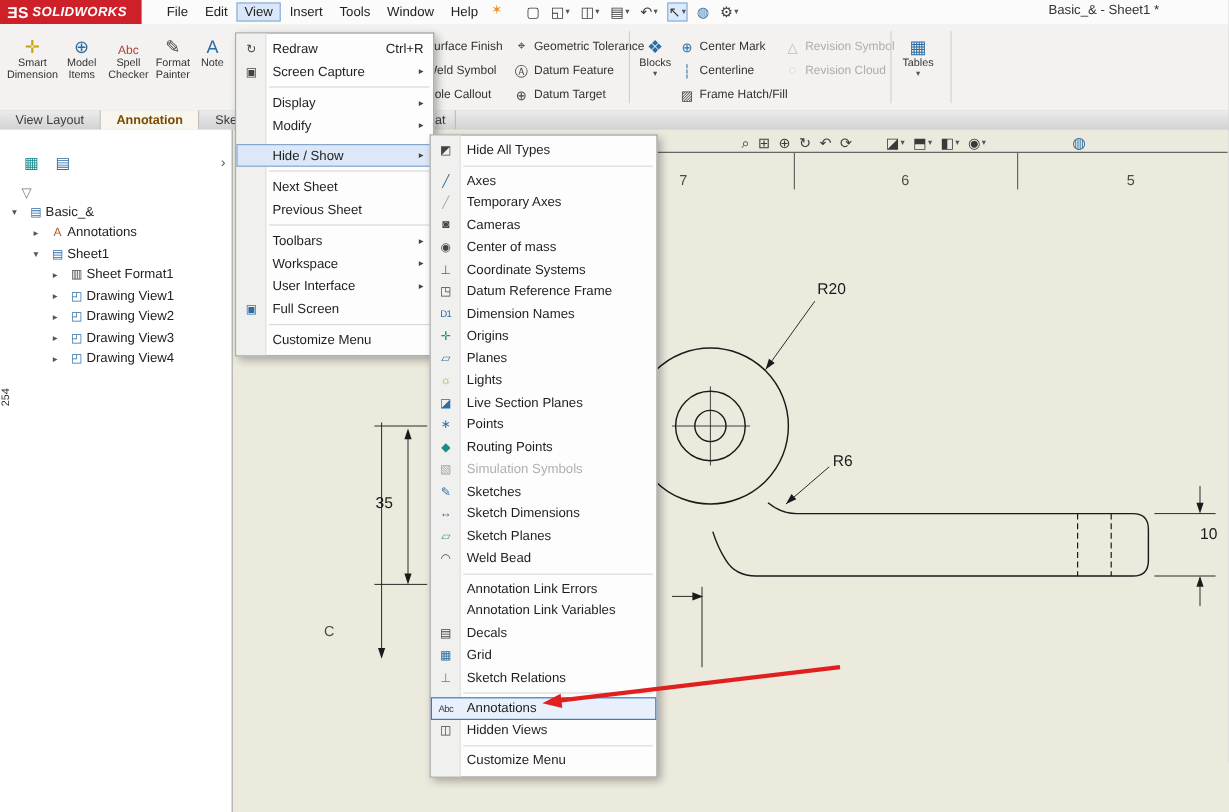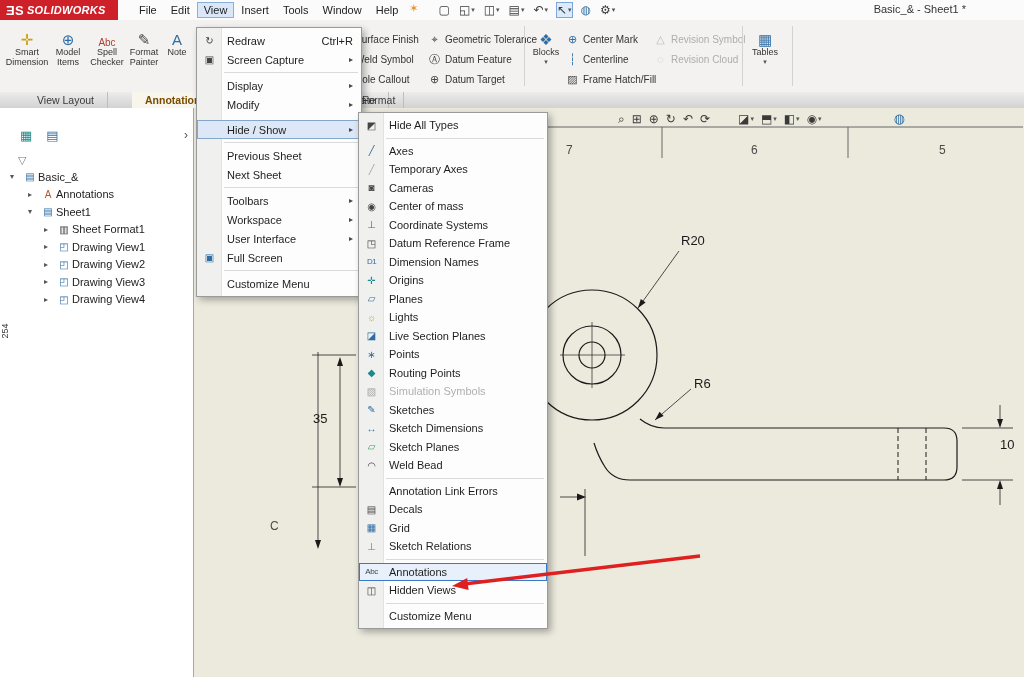--- a/index.html
+++ b/index.html
@@ -27,21 +27,21 @@
   .rsm{position:absolute;height:18px;display:flex;align-items:center;gap:4px;font-size:10px;color:#333;white-space:nowrap;}
   .rsm .gi{font-size:11px;width:13px;text-align:center;}
   .rsm.dis{color:#adadad;}
   .rsm.dis .gi{color:#bbb!important;}
   .vsep{position:absolute;top:6px;bottom:6px;width:1px;background:#d2d2d2;}
   .g-blue{color:#2e6da4;}.g-teal{color:#1b8a8a;}.g-yellow{color:#c8a012;}
   .g-dark{color:#444;}.g-green{color:#3a9a5c;}.g-gray{color:#a6a6a6;}.g-red{color:#b04030;}
   
   #tabbar{position:absolute;top:92px;left:0;right:0;height:16px;
           background:linear-gradient(#ececec,#d2d2d2);border-bottom:1px solid #b5b5b5;display:flex;font-size:10.5px;}
-  .tab{height:16px;display:flex;align-items:center;padding:0 13px;color:#3a3a3a;border-right:1px solid #bdbdbd;cursor:default;white-space:nowrap;margin-left:24px;}
+  .tab{height:16px;display:flex;align-items:center;padding:0 13px;color:#3a3a3a;border-right:1px solid #bdbdbd;cursor:default;white-space:nowrap;}
   .tab.active{background:#f7f5ec;font-weight:bold;color:#7a4a00;}
   
   #lpanel{position:absolute;top:108px;left:0;width:193px;bottom:0;background:#fff;border-right:1px solid #a8a8a8;}
   #ptabs{position:absolute;top:20px;left:20px;display:flex;gap:14px;font-size:13px;}
   #pexpand{position:absolute;top:20px;right:5px;font-size:12px;color:#555;}
   #pfilter{position:absolute;top:46px;left:18px;font-size:11px;color:#777;}
   #tree{position:absolute;top:60px;left:0;right:0;}
   .trow{display:flex;align-items:center;height:17.5px;font-size:11px;color:#222;white-space:nowrap;}
   .lvl0{padding-left:10px;}.lvl1{padding-left:28px;}.lvl2{padding-left:44px;}
   .tarr{width:12px;font-size:8px;color:#555;}
@@ -393,24 +393,24 @@
     <div class="mi">
       <span>Modify</span>
       <span class="arr">▸</span>
     </div>
     <div class="mi hl">
       <span>Hide / Show</span>
       <span class="arr">▸</span>
     </div>
     <div class="msep"></div>
     <div class="mi">
+      <span>Next Sheet</span>
+    </div>
+    <div class="mi">
       <span>Previous Sheet</span>
-    </div>
-    <div class="mi">
-      <span>Next Sheet</span>
     </div>
     <div class="msep"></div>
     <div class="mi">
       <span>Toolbars</span>
       <span class="arr">▸</span>
     </div>
     <div class="mi">
       <span>Workspace</span>
       <span class="arr">▸</span>
     </div>
@@ -503,20 +503,23 @@
       <span class="ic g-green">▱</span>
       <span>Sketch Planes</span>
     </div>
     <div class="mi">
       <span class="ic g-dark">◠</span>
       <span>Weld Bead</span>
     </div>
     <div class="msep"></div>
     <div class="mi">
       <span>Annotation Link Errors</span>
+    </div>
+    <div class="mi">
+      <span>Annotation Link Variables</span>
     </div>
     <div class="mi">
       <span class="ic g-dark">▤</span>
       <span>Decals</span>
     </div>
     <div class="mi">
       <span class="ic g-blue">▦</span>
       <span>Grid</span>
     </div>
     <div class="mi">

